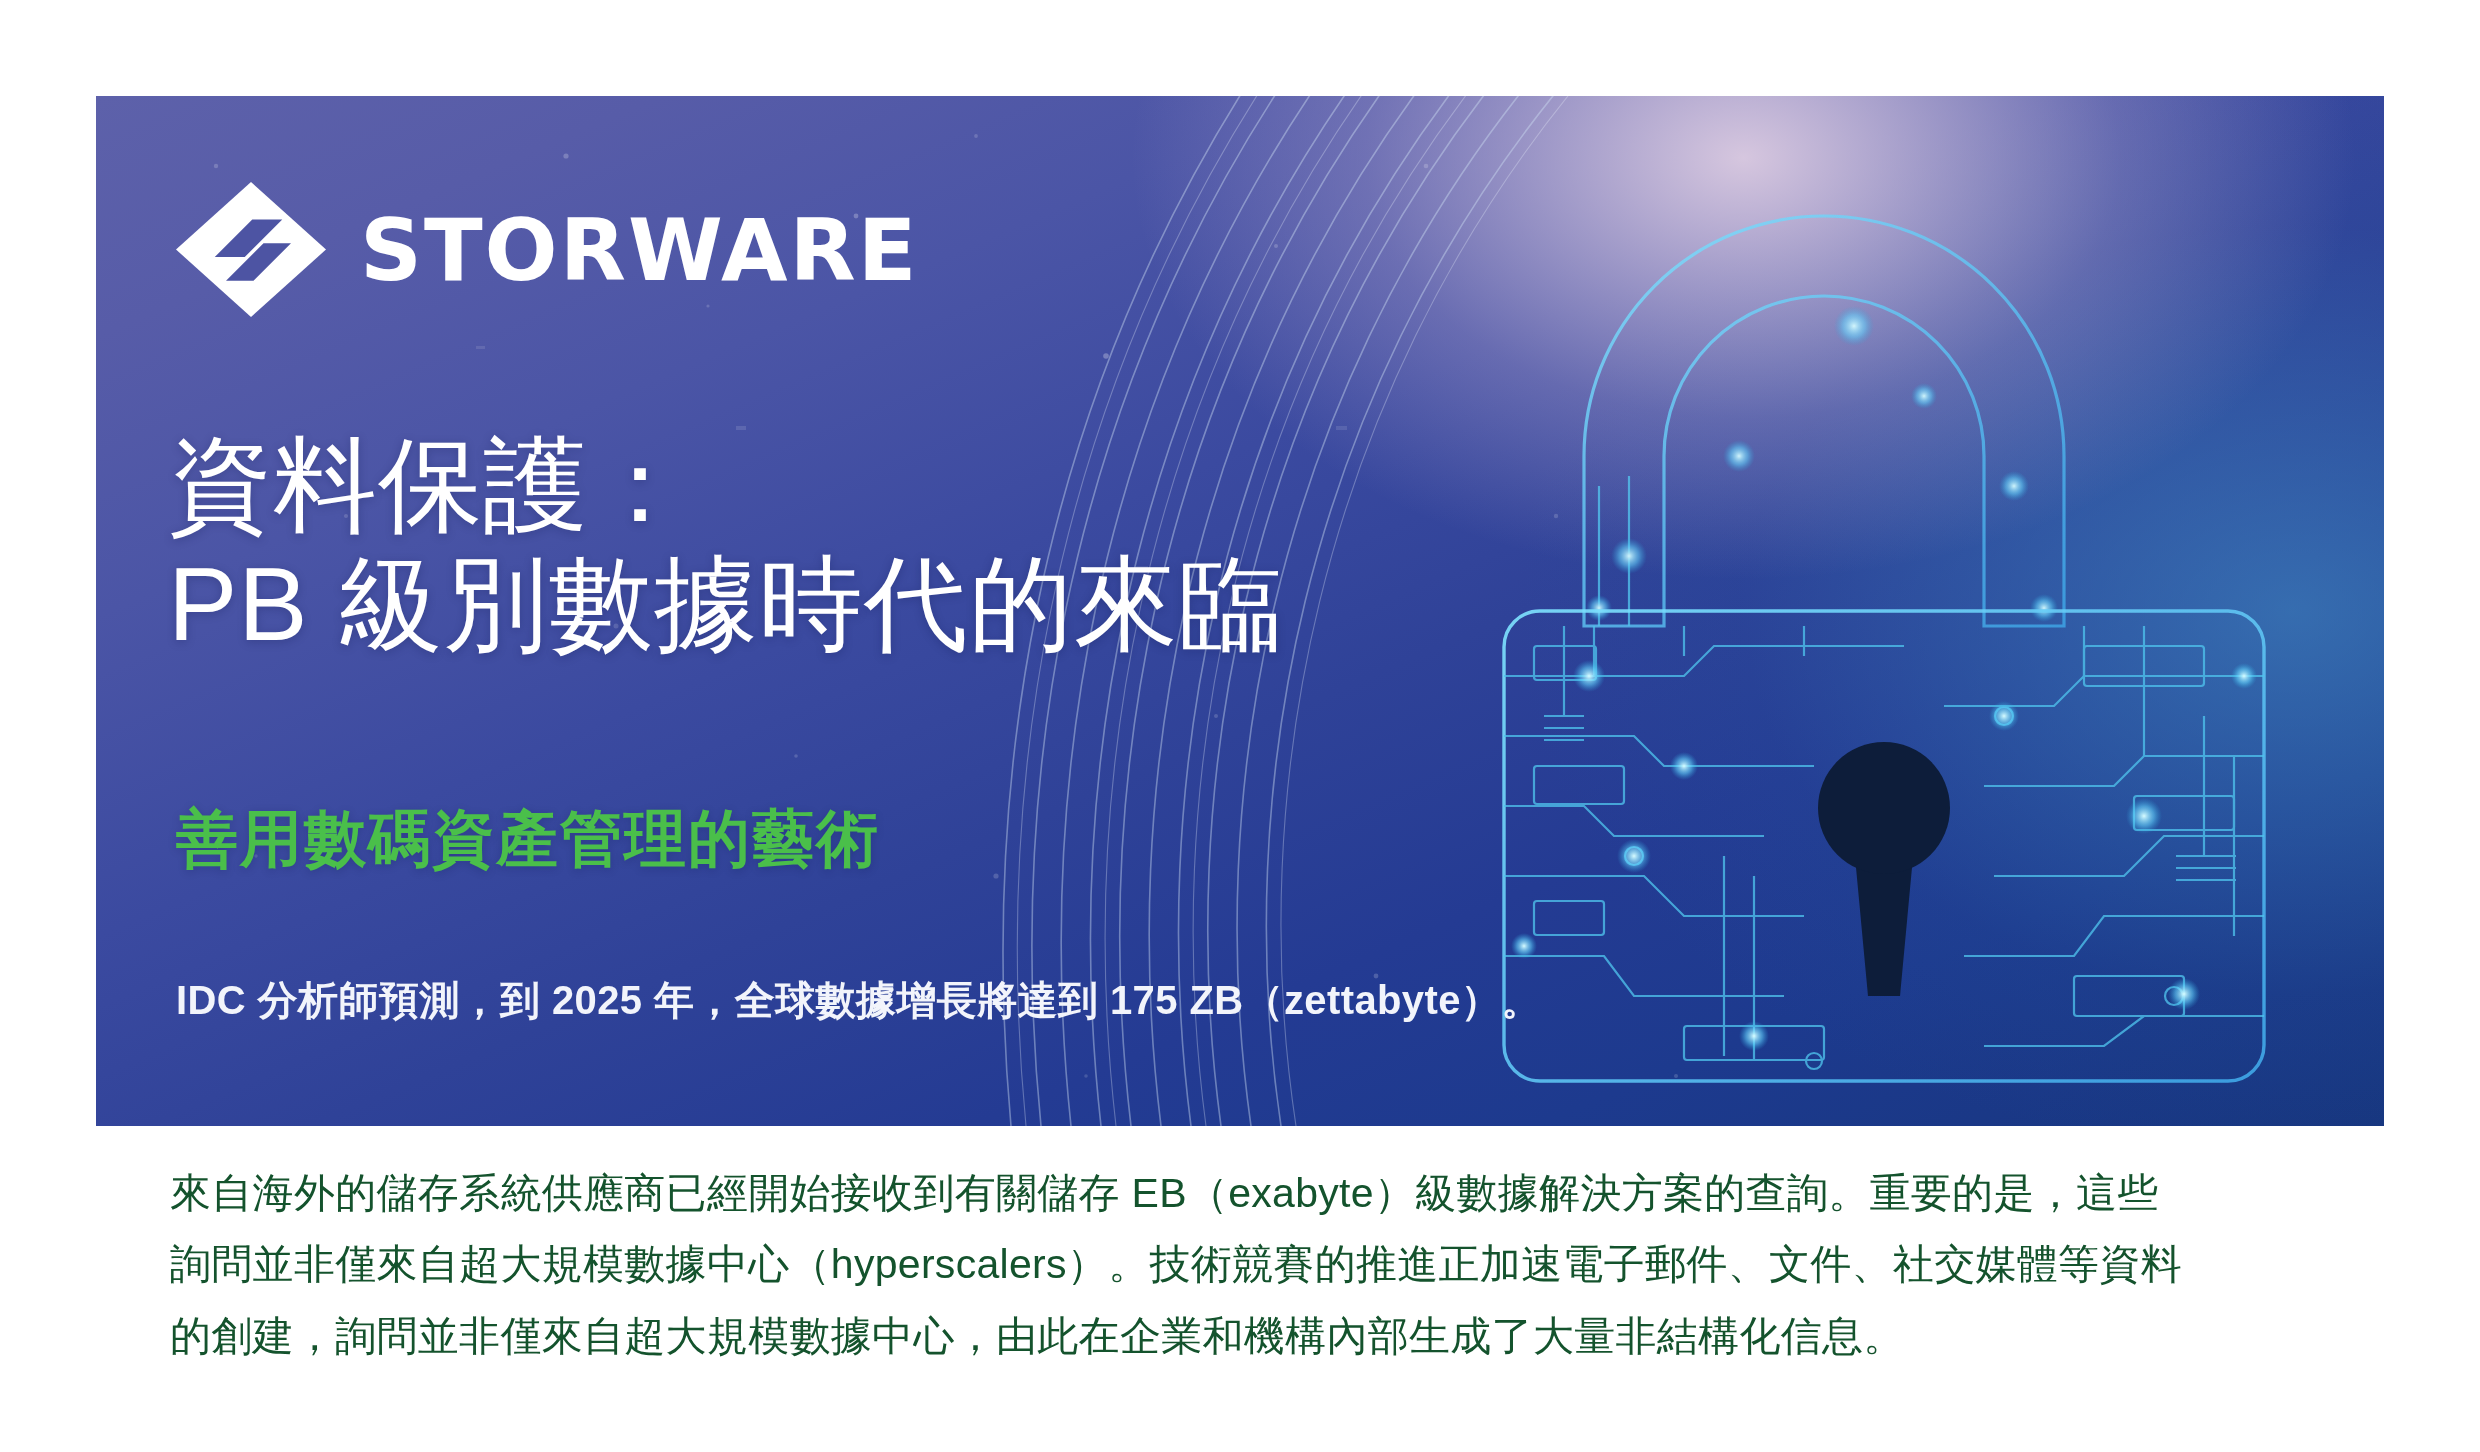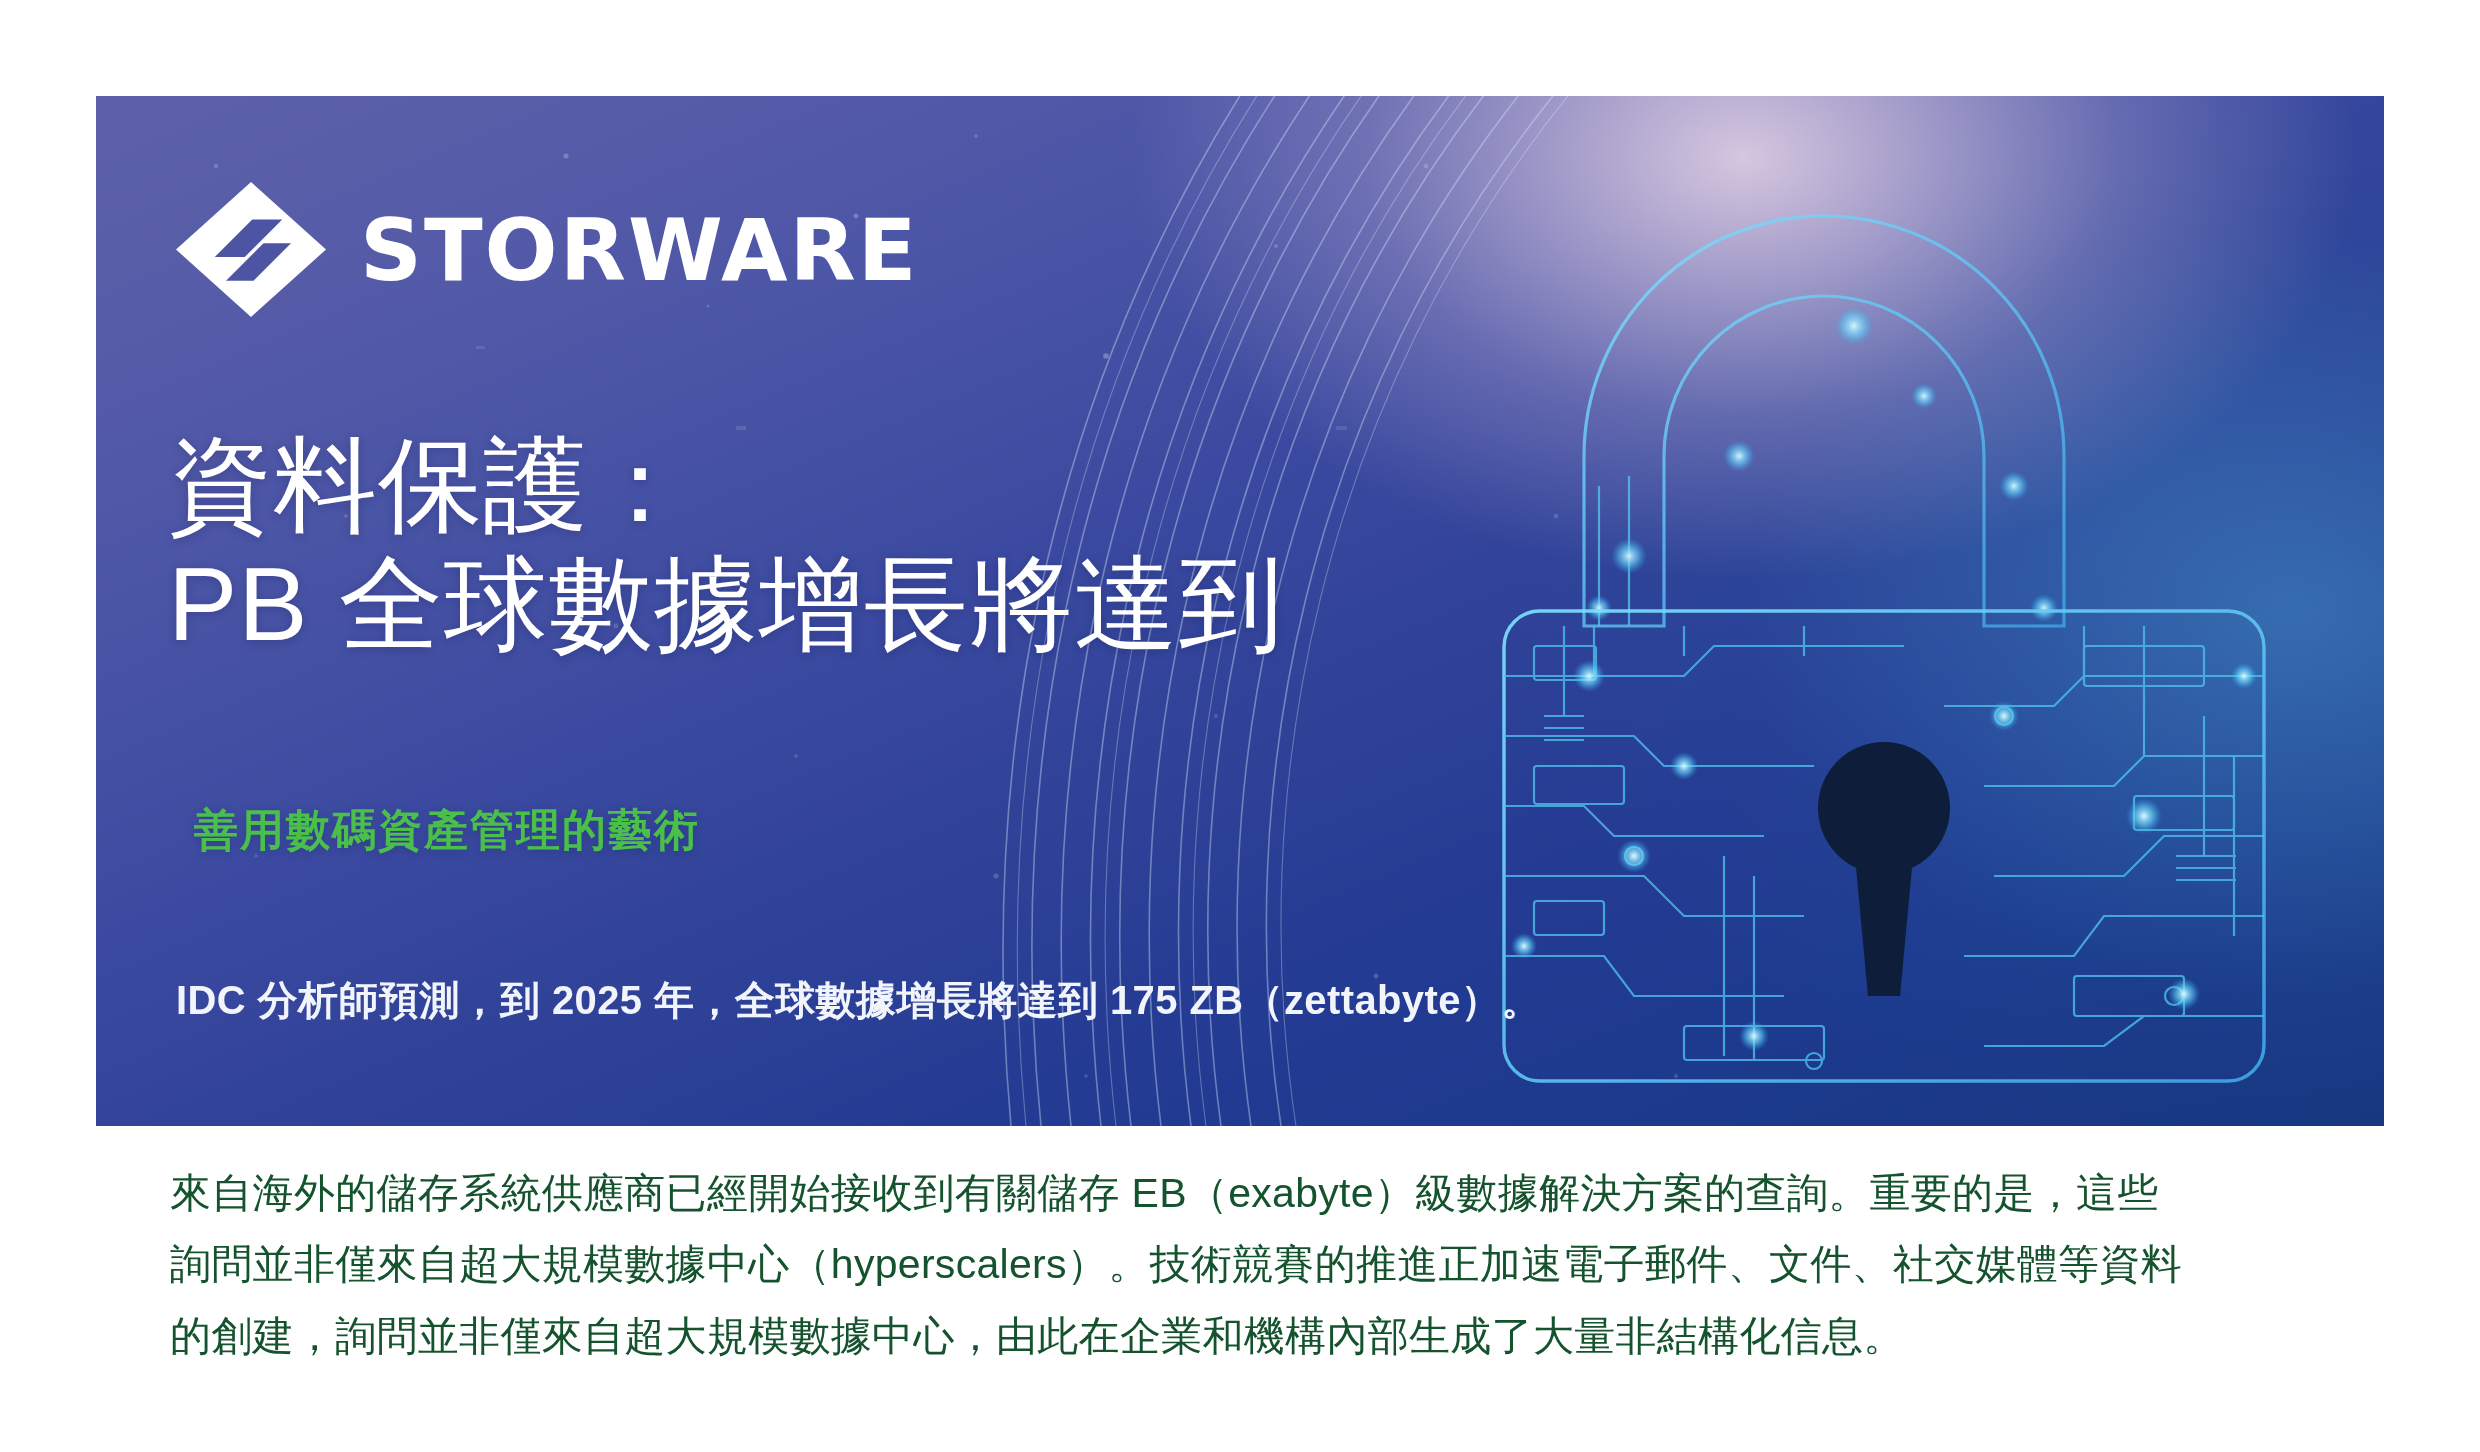--- a/index.html
+++ b/index.html
@@ -61,23 +61,23 @@
     font-size:104px;
     line-height:1.14;
     font-weight:400;
     letter-spacing:1px;
     white-space:nowrap;
     text-shadow:0 2px 10px rgba(10,20,70,.25);
   }
   .headline .l2{ display:block; }
 
   .subheadline{
-    position:absolute; left:98px; top:712px;
+    position:absolute; left:80px; top:712px;
     color:#4abf4a;
-    font-size:44px;
+    font-size:62px;
     font-weight:700;
     letter-spacing:2px;
     line-height:1;
     white-space:nowrap;
     text-shadow:0 2px 8px rgba(10,20,70,.22);
   }
 
   .lede{
     position:absolute; left:80px; top:872px;
     width:1060px;
@@ -272,21 +272,21 @@
         <path d="M31 60 L61 30 L85 30 L55 60 Z"></path>
         <path d="M37 78 L67 48 L91 48 L61 78 Z" opacity="0"></path>
         <path d="M40 79 L70 49 L92 49 L62 79 Z"></path>
       </g>
     </svg>
     <div class="logo-word">STORWARE</div>
   </div>
 
   <div class="headline">
     <span class="l1">資料保護：</span>
-    <span class="l2">PB 全球數據增長將達到</span>
+    <span class="l2">PB 級別數據時代的來臨</span>
   </div>
 
   <div class="subheadline">善用數碼資產管理的藝術</div>
 
   <div class="lede">
     <p>IDC 分析師預測，到 2025 年，全球數據增長將達到 175 ZB（zettabyte）。</p>
   </div>
 
 </div>
 

